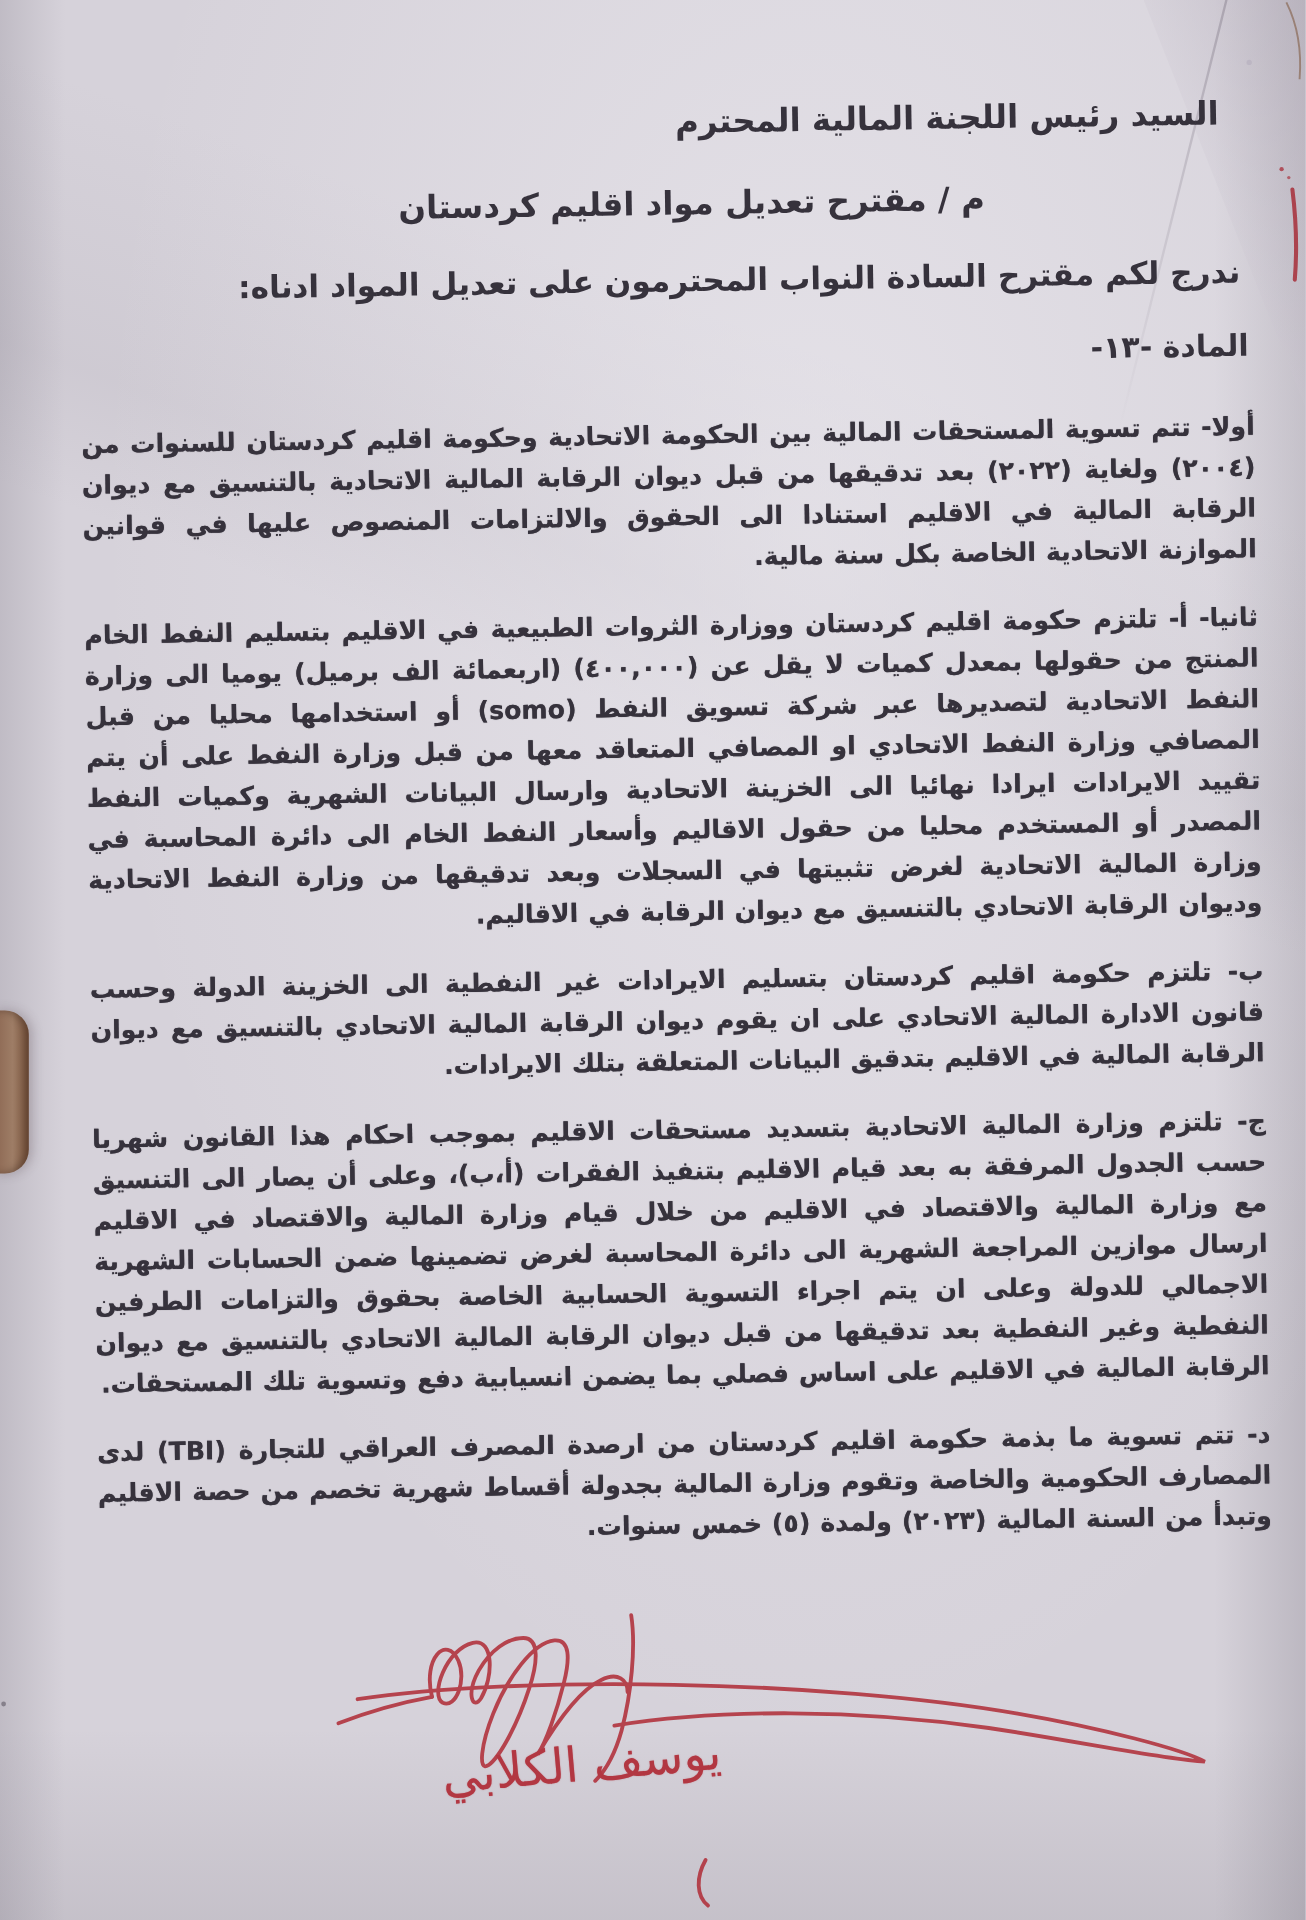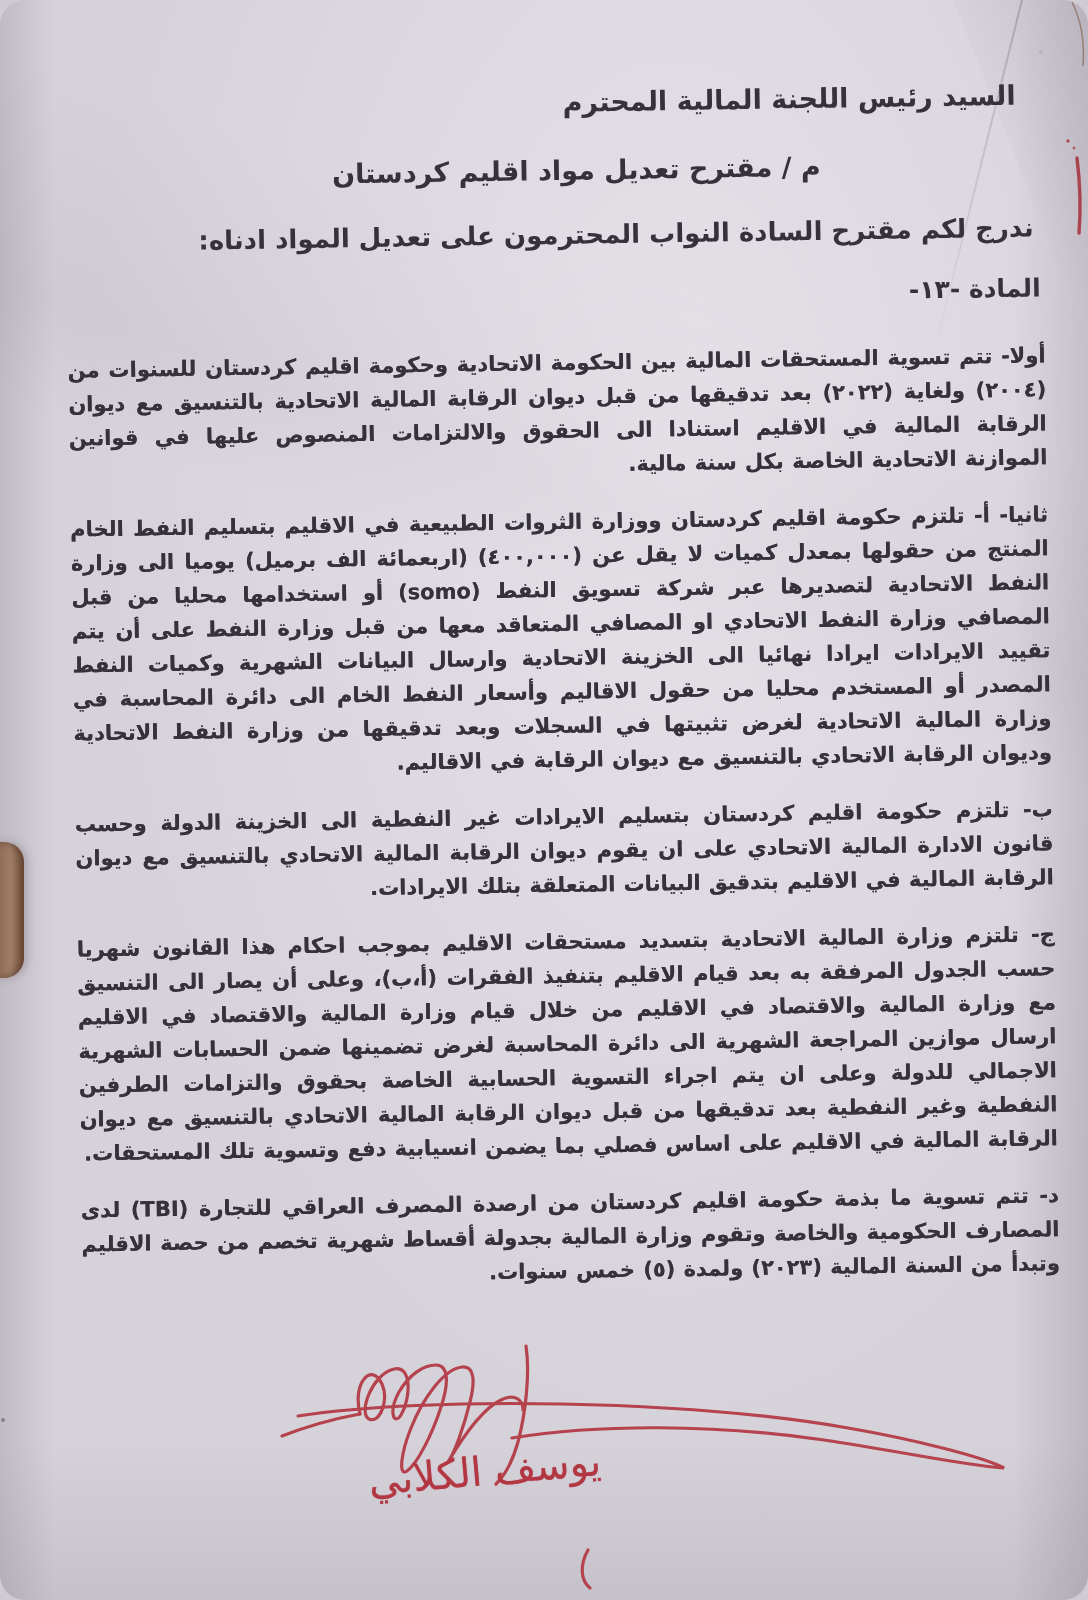--- a/index.html
+++ b/index.html
@@ -10,21 +10,20 @@
   }
   .page{
     position:relative;width:1088px;height:1600px;overflow:hidden;
     background:
       radial-gradient(ellipse at 62% 28%, rgba(240,238,243,0.55), rgba(240,238,243,0) 62%),
       linear-gradient(to right, rgba(104,98,112,0.20), rgba(104,98,112,0) 5%),
       linear-gradient(to left, rgba(96,90,104,0.22), rgba(96,90,104,0) 7%),
       linear-gradient(to top, rgba(110,104,116,0.16), rgba(110,104,116,0) 10%),
       linear-gradient(200deg, rgba(150,144,156,0) 22%, rgba(150,144,156,0.12) 34%, rgba(150,144,156,0) 40%),
       #d6d2da;
-    border-radius: 25px;
   }
   .fold{
     position:absolute;top:0;right:0;width:150px;height:340px;
     background:linear-gradient(248deg, rgba(178,171,183,0.55), rgba(214,209,219,0.18) 55%, rgba(214,209,219,0) 78%);
     clip-path:polygon(100% 0, 10% 0, 100% 100%);
     pointer-events:none;
   }
   .fold-seam{
     position:absolute;top:-12px;right:62px;width:2px;height:380px;
     background:linear-gradient(rgba(128,120,134,0.45), rgba(128,120,134,0.0));

